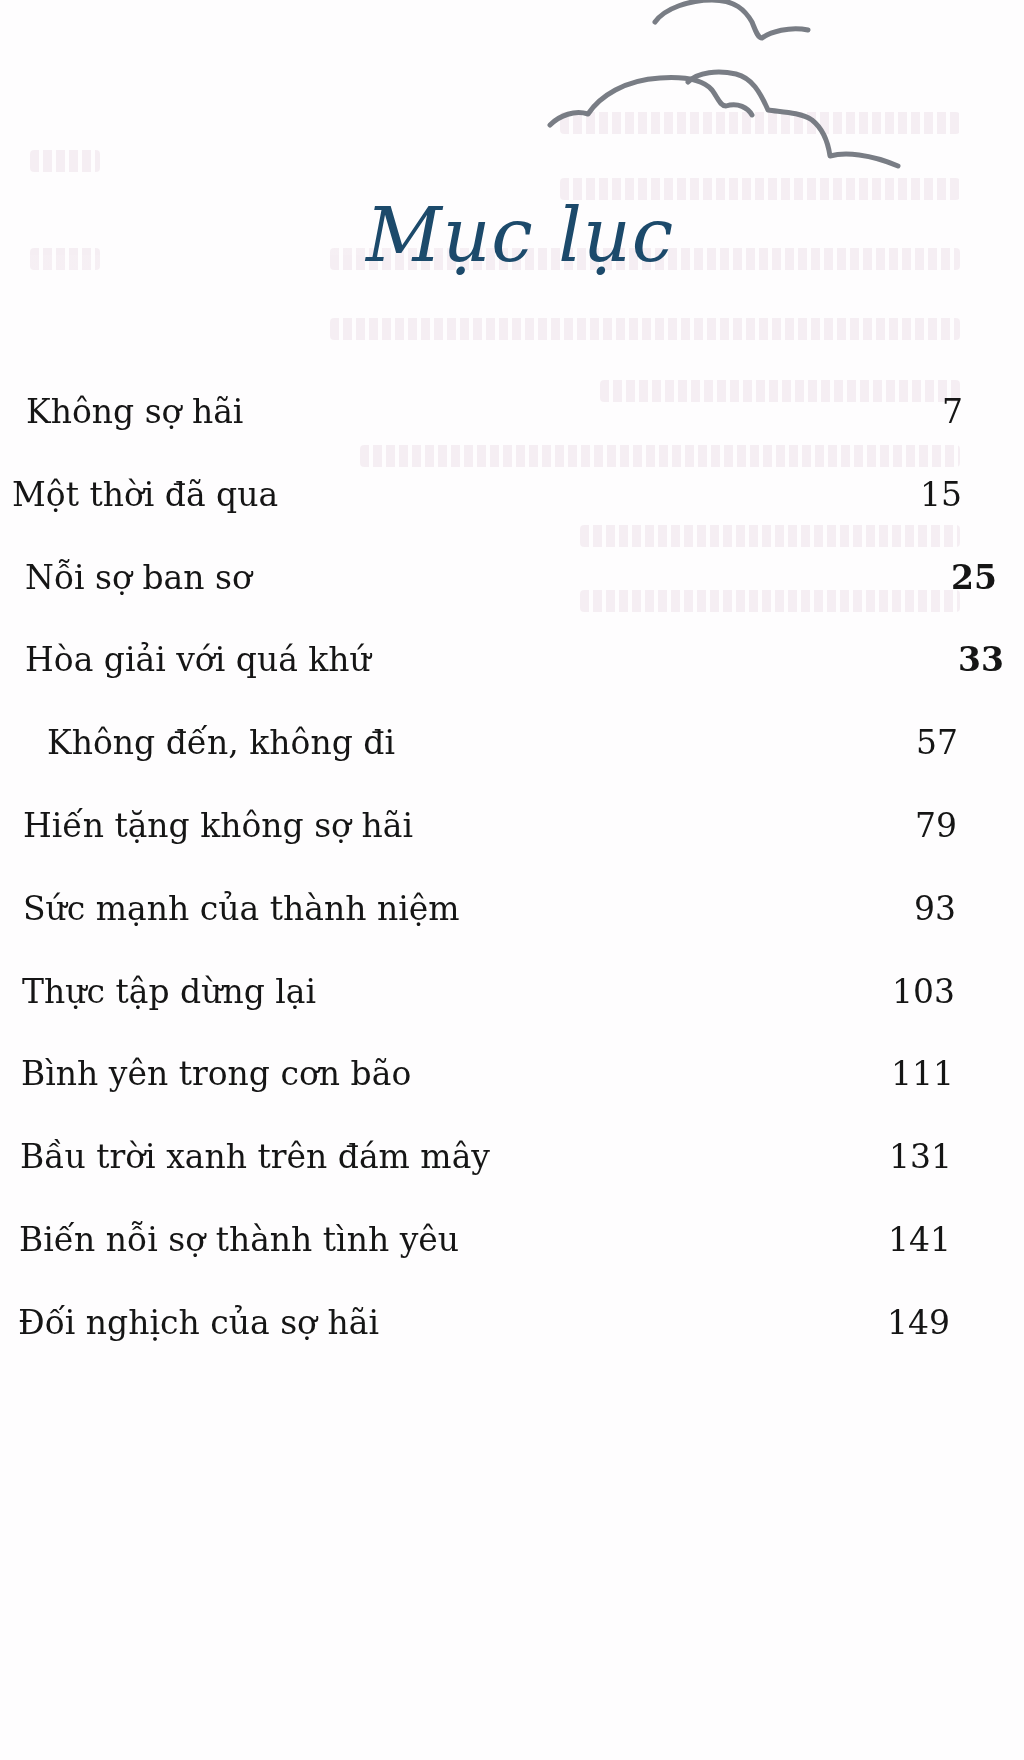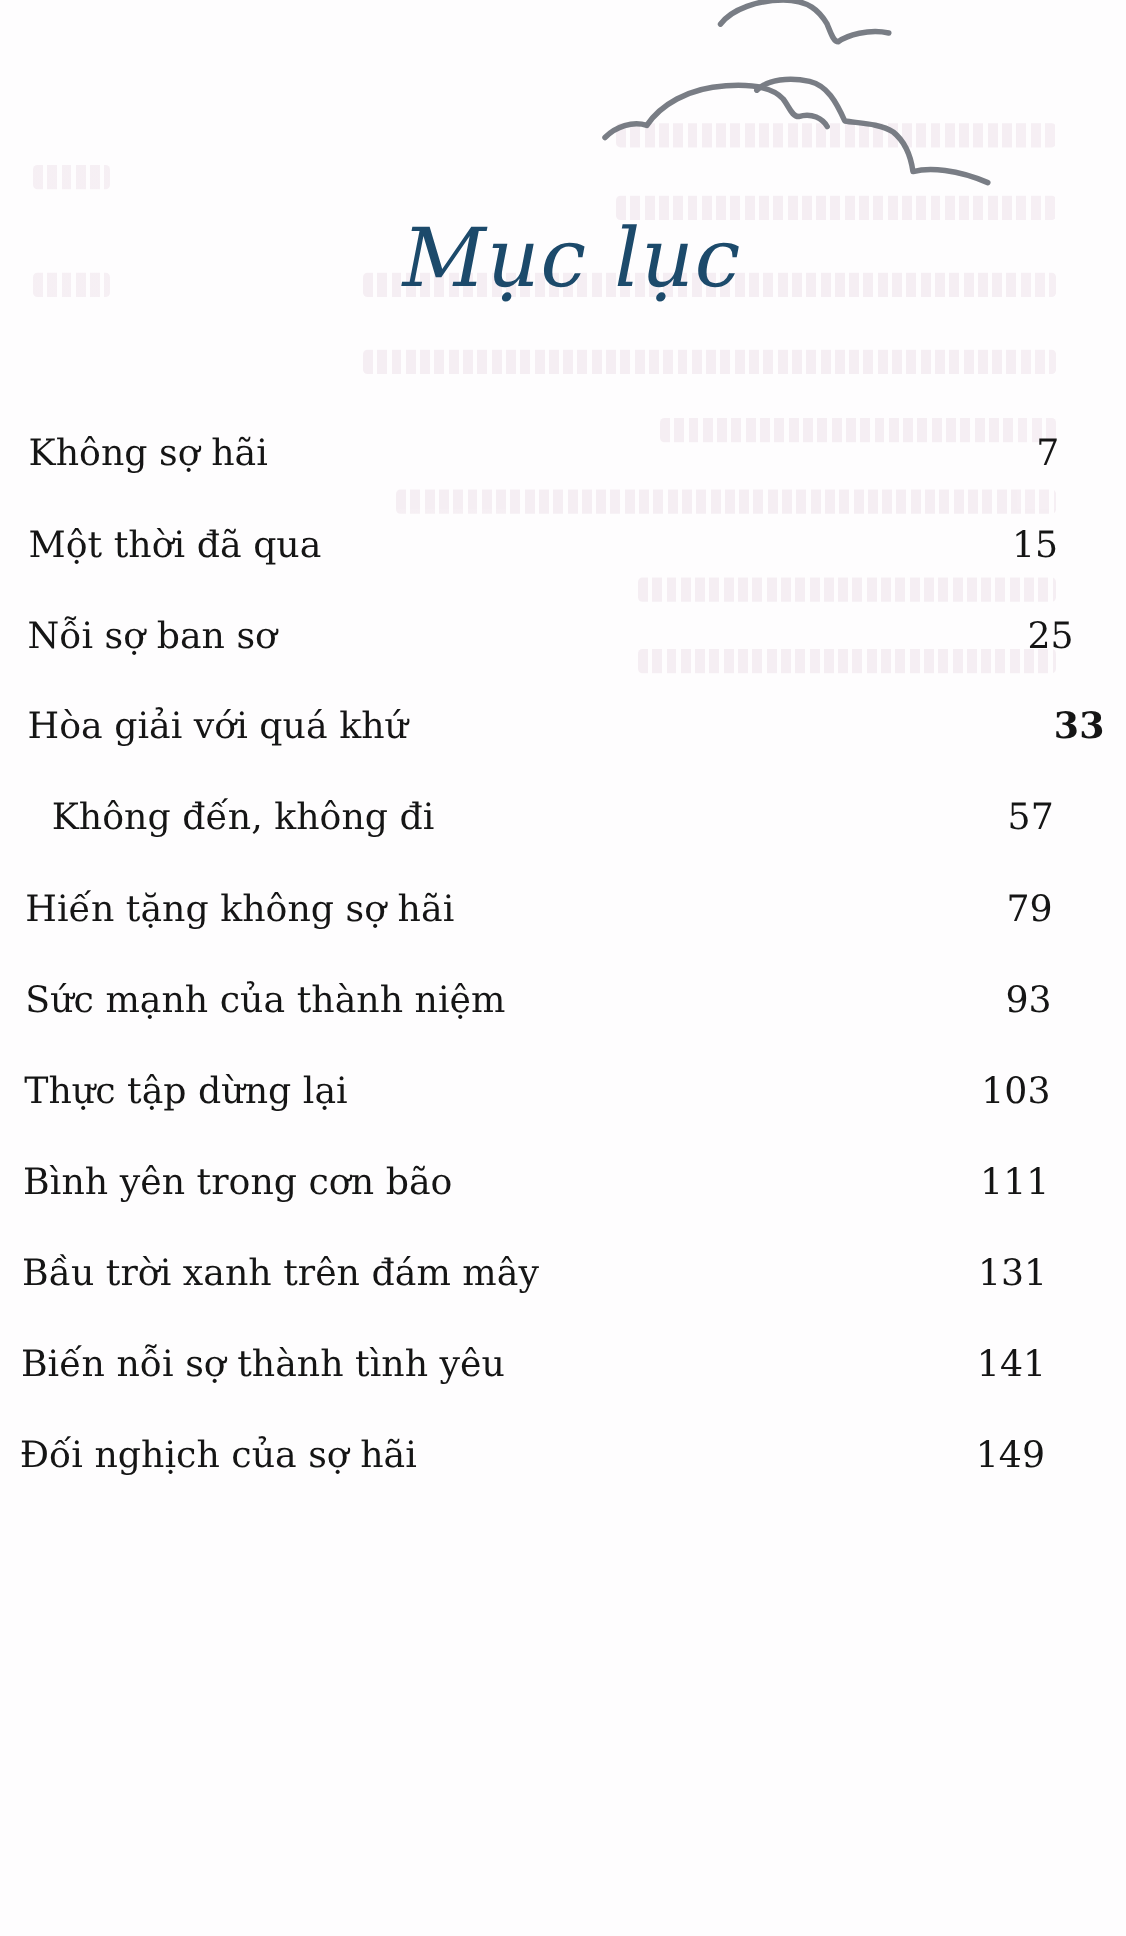--- a/index.html
+++ b/index.html
@@ -116,26 +116,26 @@
   </svg>
 
   <h1 class="title">Mục lục</h1>
 
   <ol class="toc">
     <li class="toc-row">
       <span class="toc-title" style="left:26px;">Không sợ hãi</span>
       <span class="toc-page" style="left:843px;">7</span>
     </li>
     <li class="toc-row">
-      <span class="toc-title" style="left:26px;">Một thời đã qua</span>
+      <span class="toc-title" style="left:12px;">Một thời đã qua</span>
       <span class="toc-page" style="left:842px;">15</span>
     </li>
     <li class="toc-row">
       <span class="toc-title" style="left:25px;">Nỗi sợ ban sơ</span>
-      <span class="toc-page" style="left:856px;">25</span>
+      <span class="toc-page" style="left:877px;font-weight:bold;">25</span>
     </li>
     <li class="toc-row">
       <span class="toc-title" style="left:25px;">Hòa giải với quá khứ</span>
       <span class="toc-page" style="left:884px;font-weight:bold;">33</span>
     </li>
     <li class="toc-row">
       <span class="toc-title" style="left:24px;margin-left:23px;">Không đến, không đi</span>
       <span class="toc-page" style="left:838px;">57</span>
     </li>
     <li class="toc-row">

